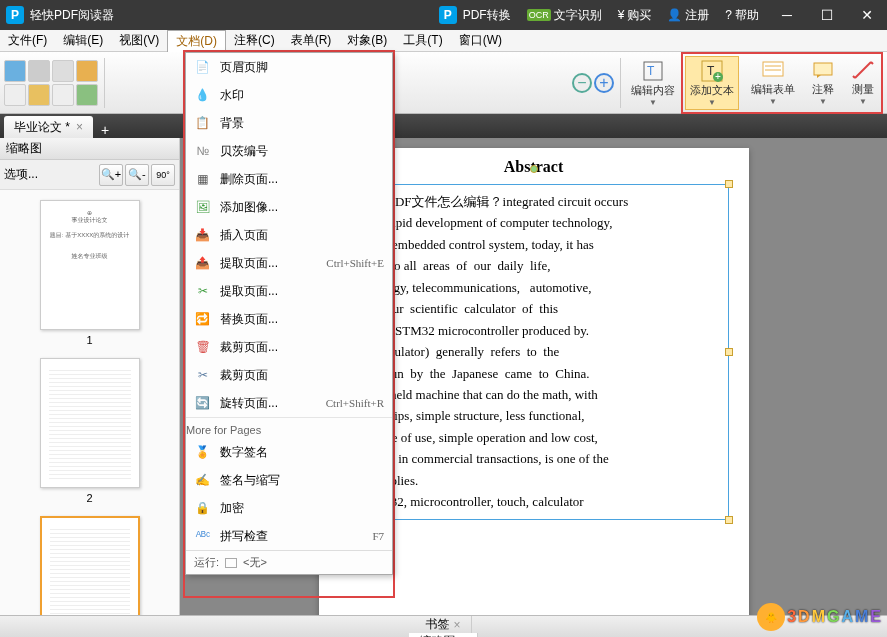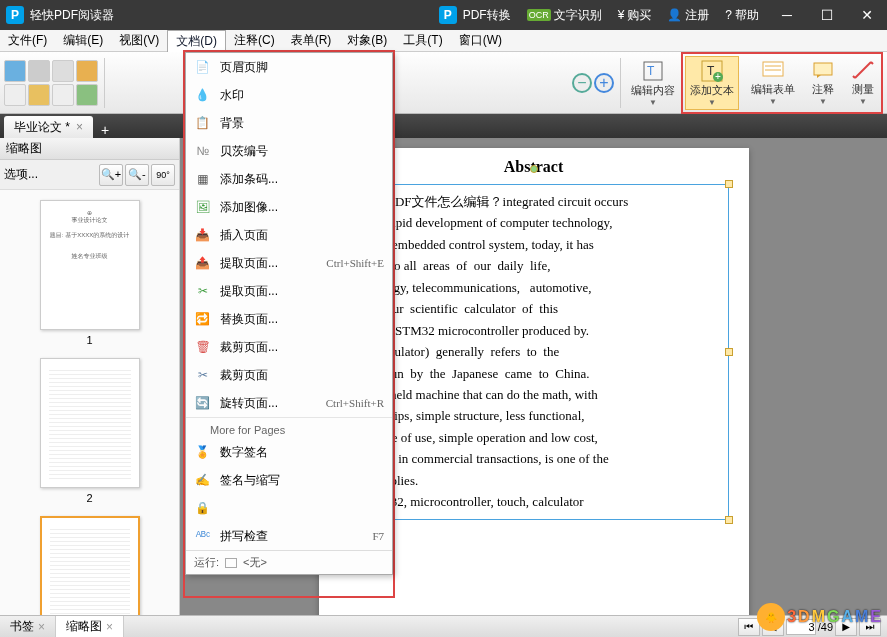--- a/index.html
+++ b/index.html
@@ -7,21 +7,21 @@
 
 .titlebar { height: 30px; background: #393939; display: flex; align-items: center; color: #fff; font-size: 12px; }
 .titlebar .app-logo { width: 18px; height: 18px; background: #00a1e9; border-radius: 3px; margin: 0 6px; display: flex; align-items: center; justify-content: center; font-weight: bold; }
 .titlebar .title { flex: 1; }
 .titlebar .tb-btn { padding: 0 8px; display: flex; align-items: center; gap: 3px; cursor: pointer; height: 30px; }
 .titlebar .win-btn { width: 40px; height: 30px; display: flex; align-items: center; justify-content: center; cursor: pointer; font-size: 14px; }
 .titlebar .p-logo { width: 18px; height: 18px; background: #00a1e9; border-radius: 3px; display: flex; align-items: center; justify-content: center; font-weight: bold; margin-right: 3px; }
 
 .menubar { height: 22px; background: #f5f5f5; display: flex; align-items: center; border-bottom: 1px solid #ccc; font-size: 12px; }
 .menubar .menu-item { padding: 8px 8px; height: 22px; display: flex; align-items: center; cursor: pointer; }
-.menubar .menu-item.active { background: #fff; border: 1px solid #aaa; border-bottom: none; color: #0f172a; }
+.menubar .menu-item.active { background: #fff; border: 1px solid #aaa; border-bottom: none; color: #a16207; }
 
 .ribbon { height: 62px; background: linear-gradient(#fefefe, #e8e8e8); border-bottom: 1px solid #bbb; display: flex; align-items: center; padding: 2px 4px; gap: 2px; }
 .ribbon .rb-label { font-size: 11px; color: #333; }
 .ribbon .rb-sep { width: 1px; height: 50px; background: #ccc; margin: 0 4px; }
 .ribbon .rb-small-row { display: flex; gap: 2px; }
 .ribbon .rb-small { width: 22px; height: 22px; background: #eee; border: 1px solid #ccc; border-radius: 2px; }
 .ribbon .highlight-box { border: 2px solid #d44; padding: 2px; display: flex; gap: 8px; }
 .ribbon .rb-vert { display: flex; flex-direction: column; align-items: center; padding: 2px 4px; cursor: pointer; }
 .ribbon .rb-vert.sel { background: #ffe9a8; border: 1px solid #e8b84f; }
 .ribbon .rb-vert .ic { width: 24px; height: 24px; }
@@ -55,24 +55,24 @@
 .text-box .handle.mr { top: 50%; right: -5px; margin-top: -4px; }
 .text-box .handle.rot { top: -20px; left: 50%; margin-left: -4px; background: #8fd480; border-radius: 50%; }
 .doc-text { font-family: serif; font-size: 13px; line-height: 1.65; text-align: justify; white-space: pre-wrap; }
 
 .dropdown { position: absolute; top: 52px; left: 185px; width: 208px; background: #fdfdfd; border: 1px solid #aaa; box-shadow: 2px 2px 6px rgba(0,0,0,0.25); z-index: 100; }
 .dropdown-highlight { position: absolute; top: 50px; left: 183px; width: 212px; height: 548px; border: 2px solid #d44; z-index: 99; pointer-events: none; }
 .dd-item { height: 28px; display: flex; align-items: center; padding: 0 8px; font-size: 12px; cursor: pointer; gap: 8px; }
 .dd-icon { width: 18px; height: 18px; display: flex; align-items: center; justify-content: center; font-size: 12px; }
 .dd-label { flex: 1; }
 .dd-shortcut { color: #666; font-size: 11px; font-family: Liberation Serif, serif; }
-.dd-sep { height: 10px; padding: 0 24px; display: flex; align-items: center; font-size: 11px; color: #666; border-top: 1px solid #e5e5e5; padding-top: 6px; height: auto; padding-bottom: 2px; }
+.dd-sep { height: 10px; padding: 0 0; display: flex; align-items: center; font-size: 11px; color: #666; border-top: 1px solid #e5e5e5; padding-top: 6px; height: auto; padding-bottom: 2px; }
 .dd-footer { height: 24px; border-top: 1px solid #ddd; display: flex; align-items: center; padding: 0 8px; font-size: 11px; color: #555; gap: 6px; }
 
-.bottom-tabs { height: 22px; background: linear-gradient(#f0f0f0,#dcdcdc); border-top: 1px solid #bbb; display: flex; align-items: center; font-size: 12px; }
+.bottom-tabs { height: 22px; background: linear-gradient(#f0f0f0,#dcdcdc); border-top: 1px solid #bbb; display: flex; align-items: center; font-size: 12px; flex-direction: column; }
 .bt-tab { padding: 0 10px; height: 22px; display: flex; align-items: center; gap: 4px; cursor: pointer; border-right: 1px solid #ccc; }
 .bt-tab.active { background: #fff; }
 .bt-nav { margin-left: auto; display: flex; align-items: center; gap: 2px; padding-right: 6px; }
 .bt-nav-btn { width: 22px; height: 18px; border: 1px solid #bbb; background: linear-gradient(#fff,#e8e8e8); display: flex; align-items: center; justify-content: center; cursor: pointer; font-size: 10px; }
 .bt-page-input { width: 30px; height: 16px; text-align: right; font-size: 11px; border: 1px solid #bbb; }
 
 .watermark { position: absolute; bottom: 6px; right: 6px; display: flex; align-items: center; gap: 2px; font-size: 16px; font-weight: bold; z-index: 200; }
 .watermark span { color: #fff; text-shadow: 0 0 2px #000; }
 .wm-circle { width: 28px; height: 28px; border-radius: 50%; background: #ffb030; display: flex; align-items: center; justify-content: center; font-size: 10px; color: #fff; }
 
@@ -289,21 +289,21 @@
     <div class="dd-item">
       <span class="dd-icon" style="color:#4a90d9">📋</span>
       <span class="dd-label">背景</span>
     </div>
     <div class="dd-item">
       <span class="dd-icon" style="color:#888">№</span>
       <span class="dd-label">贝茨编号</span>
     </div>
     <div class="dd-item">
       <span class="dd-icon" style="color:#555">▦</span>
-      <span class="dd-label">添加条码...</span>
+      <span class="dd-label">删除页面...</span>
     </div>
     <div class="dd-item">
       <span class="dd-icon" style="color:#3a9a3a">🖼</span>
       <span class="dd-label">添加图像...</span>
     </div>
     <div class="dd-item">
       <span class="dd-icon" style="color:#3a9a3a">📥</span>
       <span class="dd-label">插入页面</span>
     </div>
     <div class="dd-item">
@@ -336,20 +336,21 @@
     <div class="dd-item">
       <span class="dd-icon" style="color:#d9534f">🏅</span>
       <span class="dd-label">数字签名</span>
     </div>
     <div class="dd-item">
       <span class="dd-icon" style="color:#d9a030">✍</span>
       <span class="dd-label">签名与缩写</span>
     </div>
     <div class="dd-item">
       <span class="dd-icon" style="color:#d9a030">🔒</span>
+      <span class="dd-label">加密</span>
     </div>
     <div class="dd-item">
       <span class="dd-icon" style="color:#4a90d9">ᴬᴮᶜ</span>
       <span class="dd-label">拼写检查</span>
       <span class="dd-shortcut">F7</span>
     </div>
     <div class="dd-footer">
       <span>运行:</span>
       <span style="border:1px solid #aaa;width:12px;height:10px;display:inline-block"></span>
       <span>&lt;无&gt;</span>

